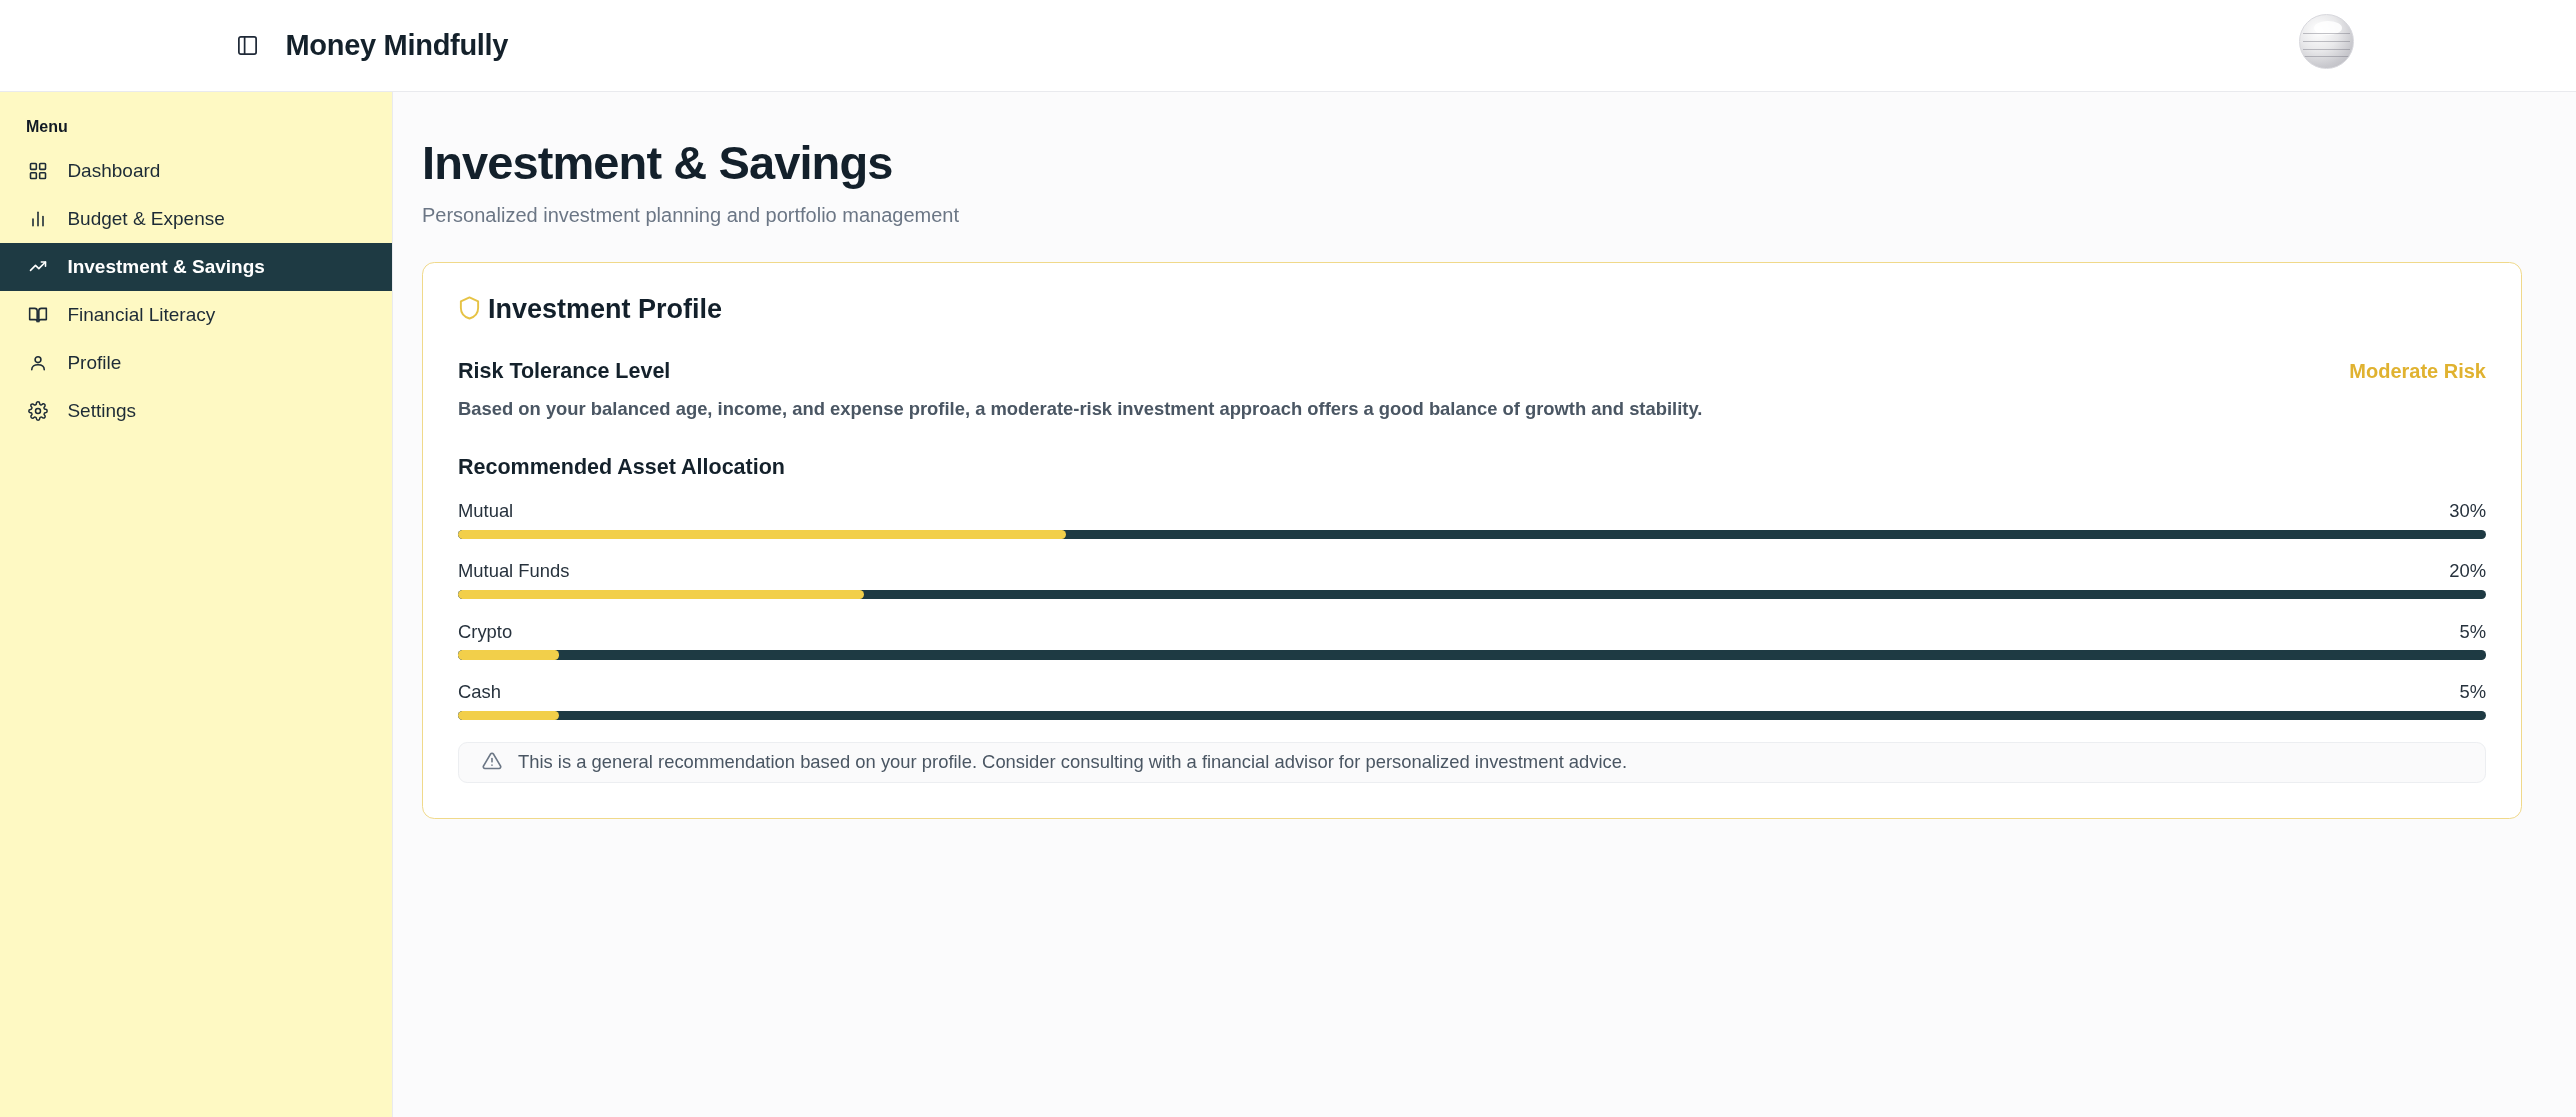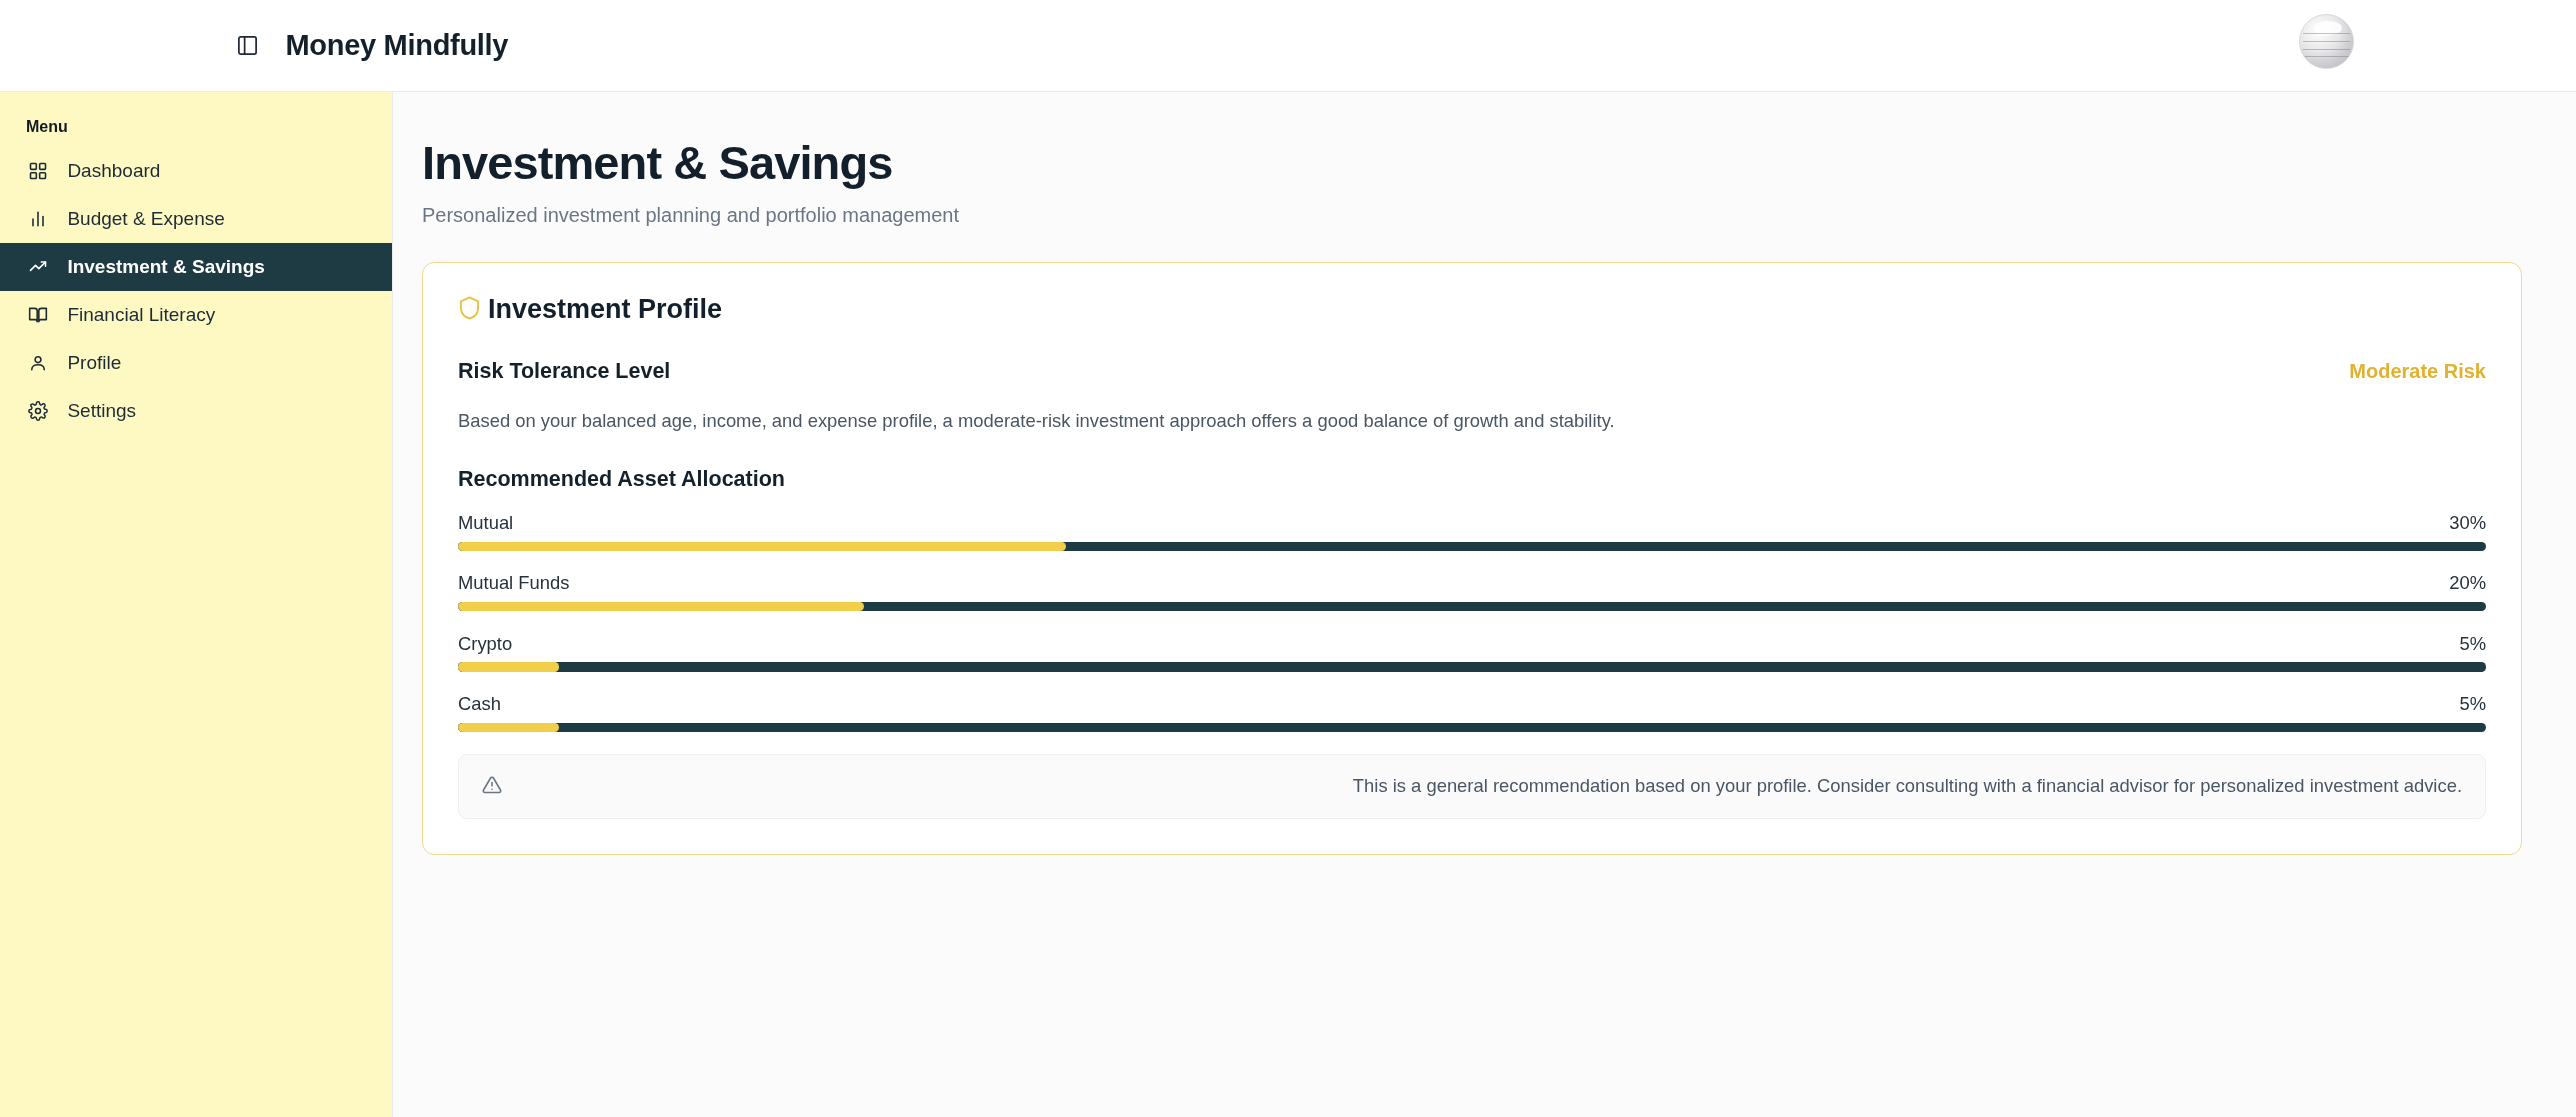--- a/index.html
+++ b/index.html
@@ -146,21 +146,22 @@
     color: #14212b;
   }
   .risk-badge {
     font-size: 20px;
     font-weight: bold;
     color: #e0b230;
   }
   .desc {
     font-size: 18.4px;
     color: #4a5663;
-    margin-top: 26px;
+    margin-top: 14px;
+    font-weight: bold;
   }
   .alloc-title {
     font-size: 21.5px;
     font-weight: bold;
     color: #14212b;
     margin-top: 35px;
   }
   .alloc-list { margin-top: 20px; }
   .alloc-item { margin-bottom: 21.5px; }
   .alloc-head {
@@ -181,25 +182,24 @@
   .bar-fill {
     height: 100%;
     background: #f2cf4a;
     border-radius: 4.6px;
   }
   .note {
     margin-top: 21.5px;
     background: #fafafb;
     border: 1.5px solid #eceef1;
     border-radius: 9.2px;
-    padding: 20px 23px;
+    padding: 8px 23px;
     display: flex;
     align-items: center;
     gap: 16px;
-    justify-content: space-between;
   }
   .note-text { font-size: 18.4px; color: #4a5663; }
 </style>
 </head>
 <body>
 
 <div class="topbar">
   <div class="sidebar-toggle">
     <svg width="23" height="23" viewBox="0 0 24 24" fill="none" stroke="currentColor" stroke-width="1.8">
       <rect x="3" y="3" width="18" height="18" rx="2"></rect>

